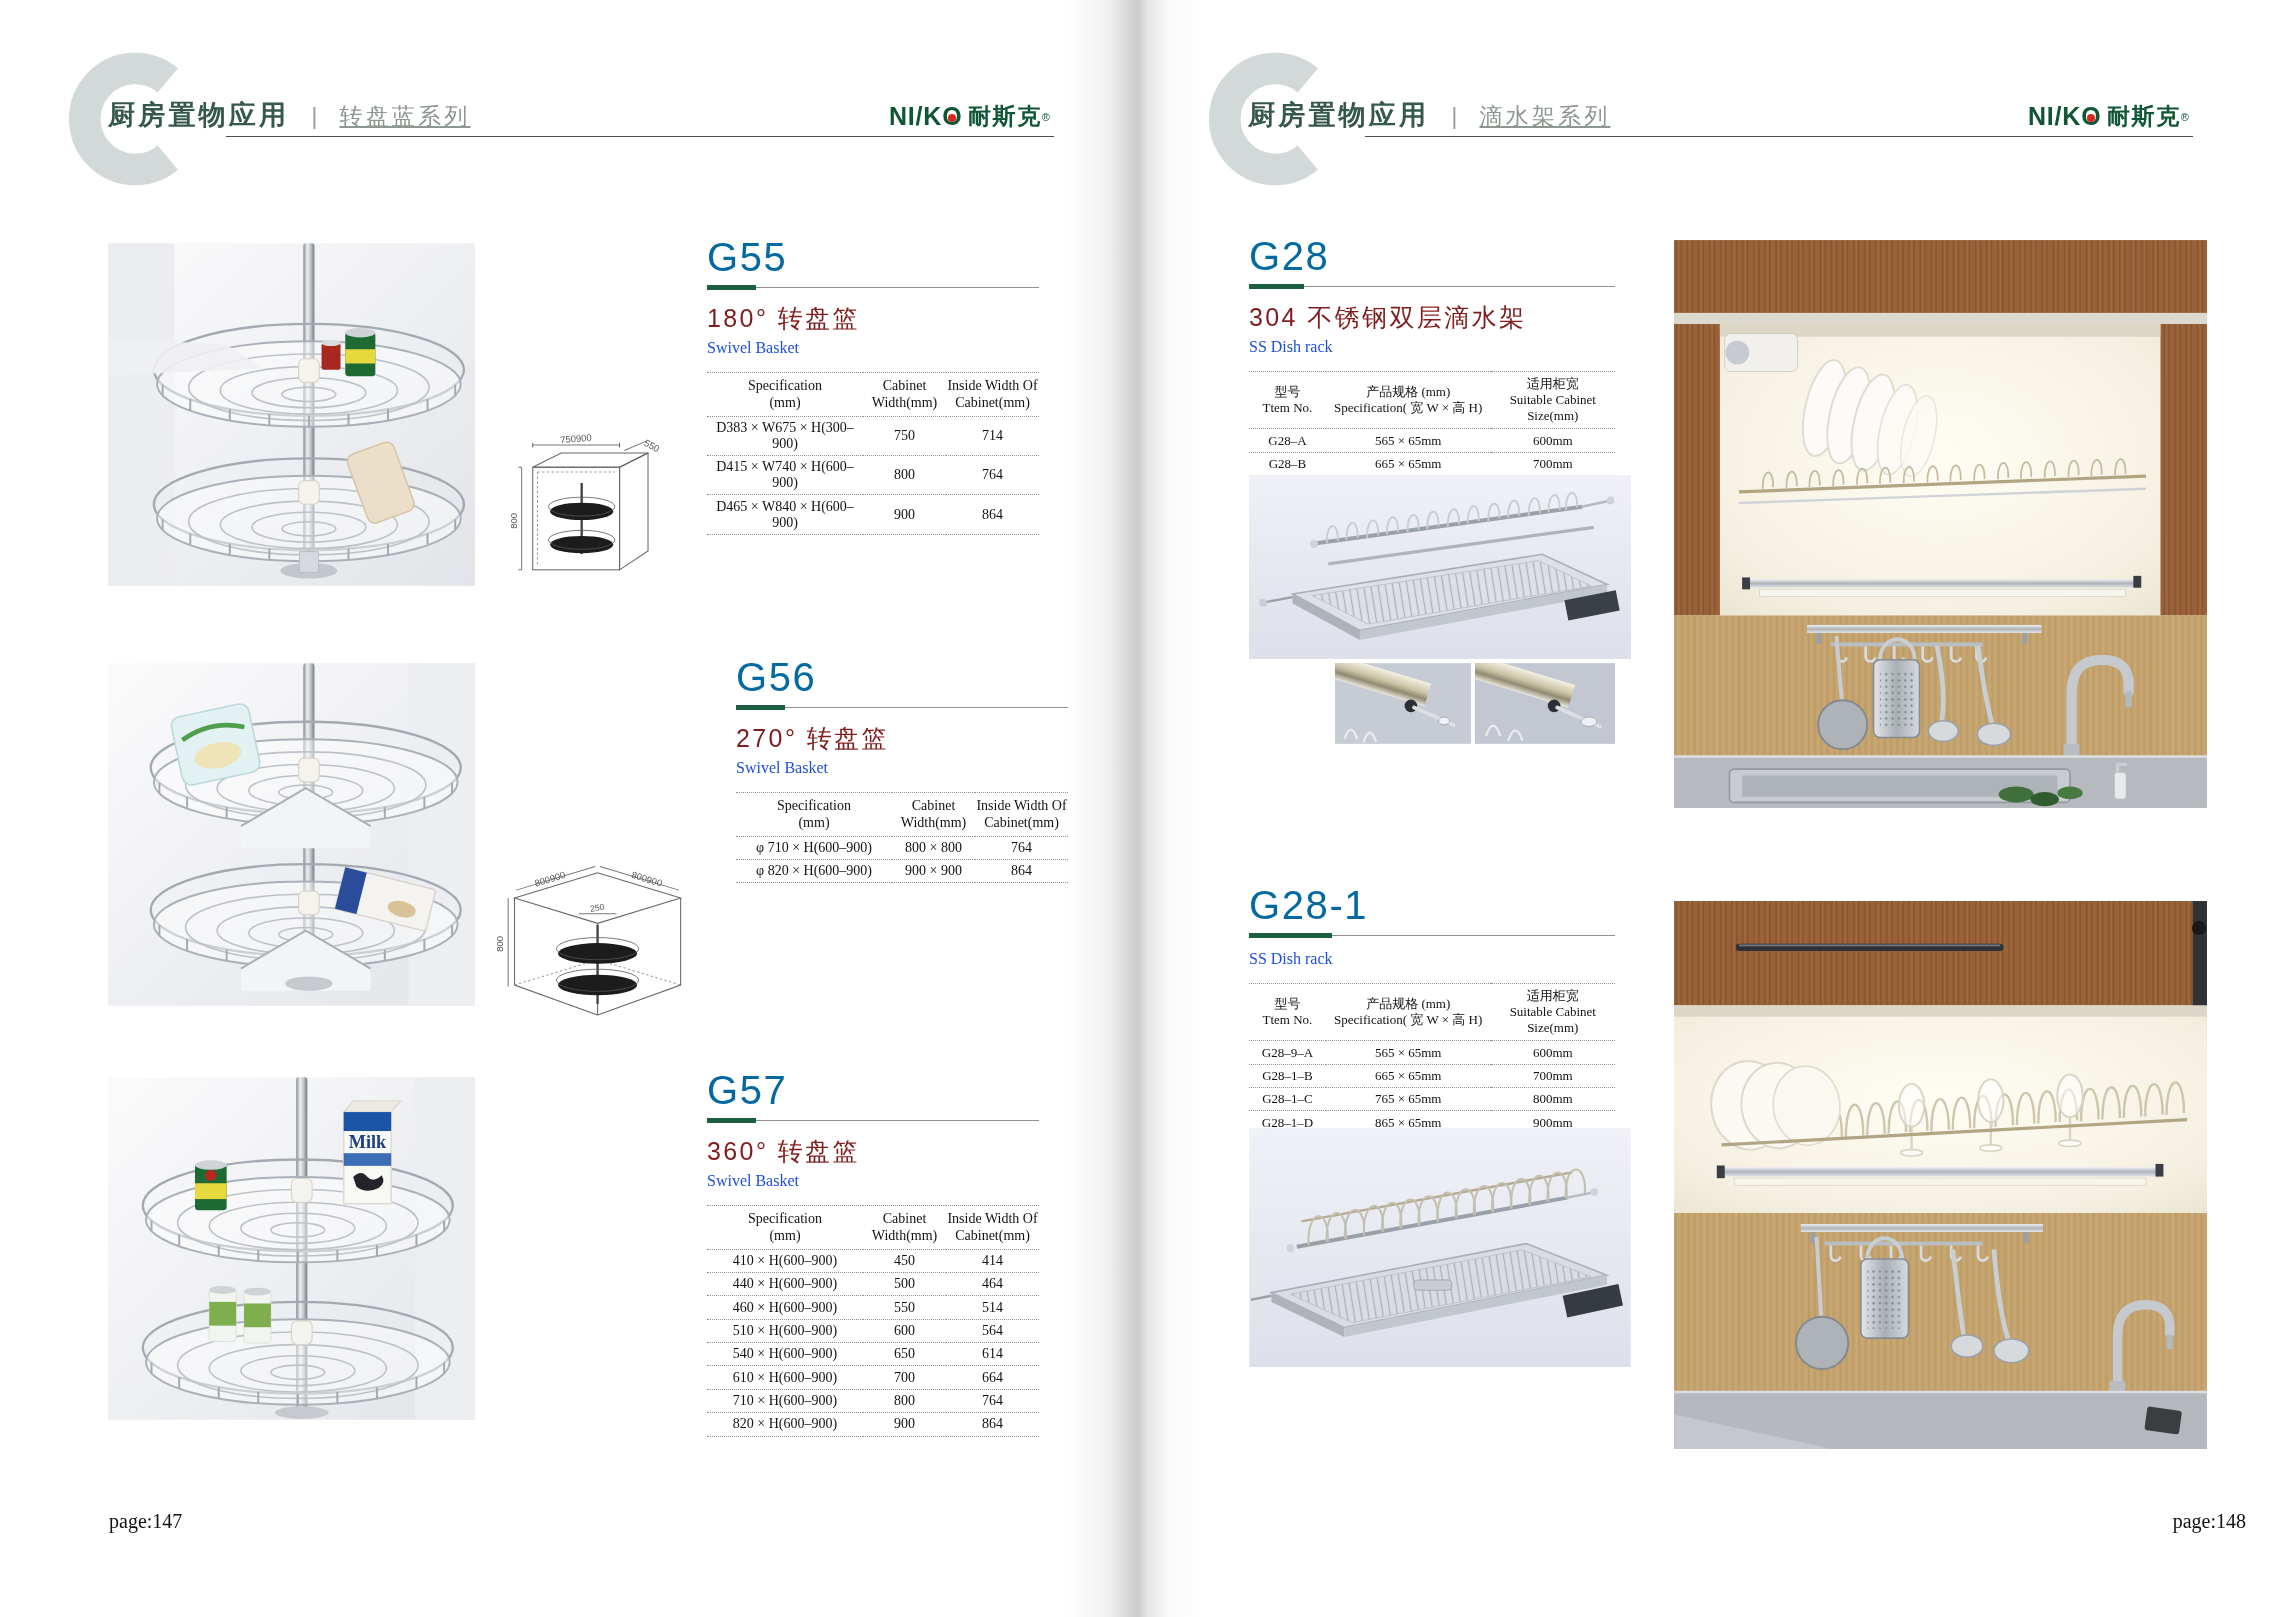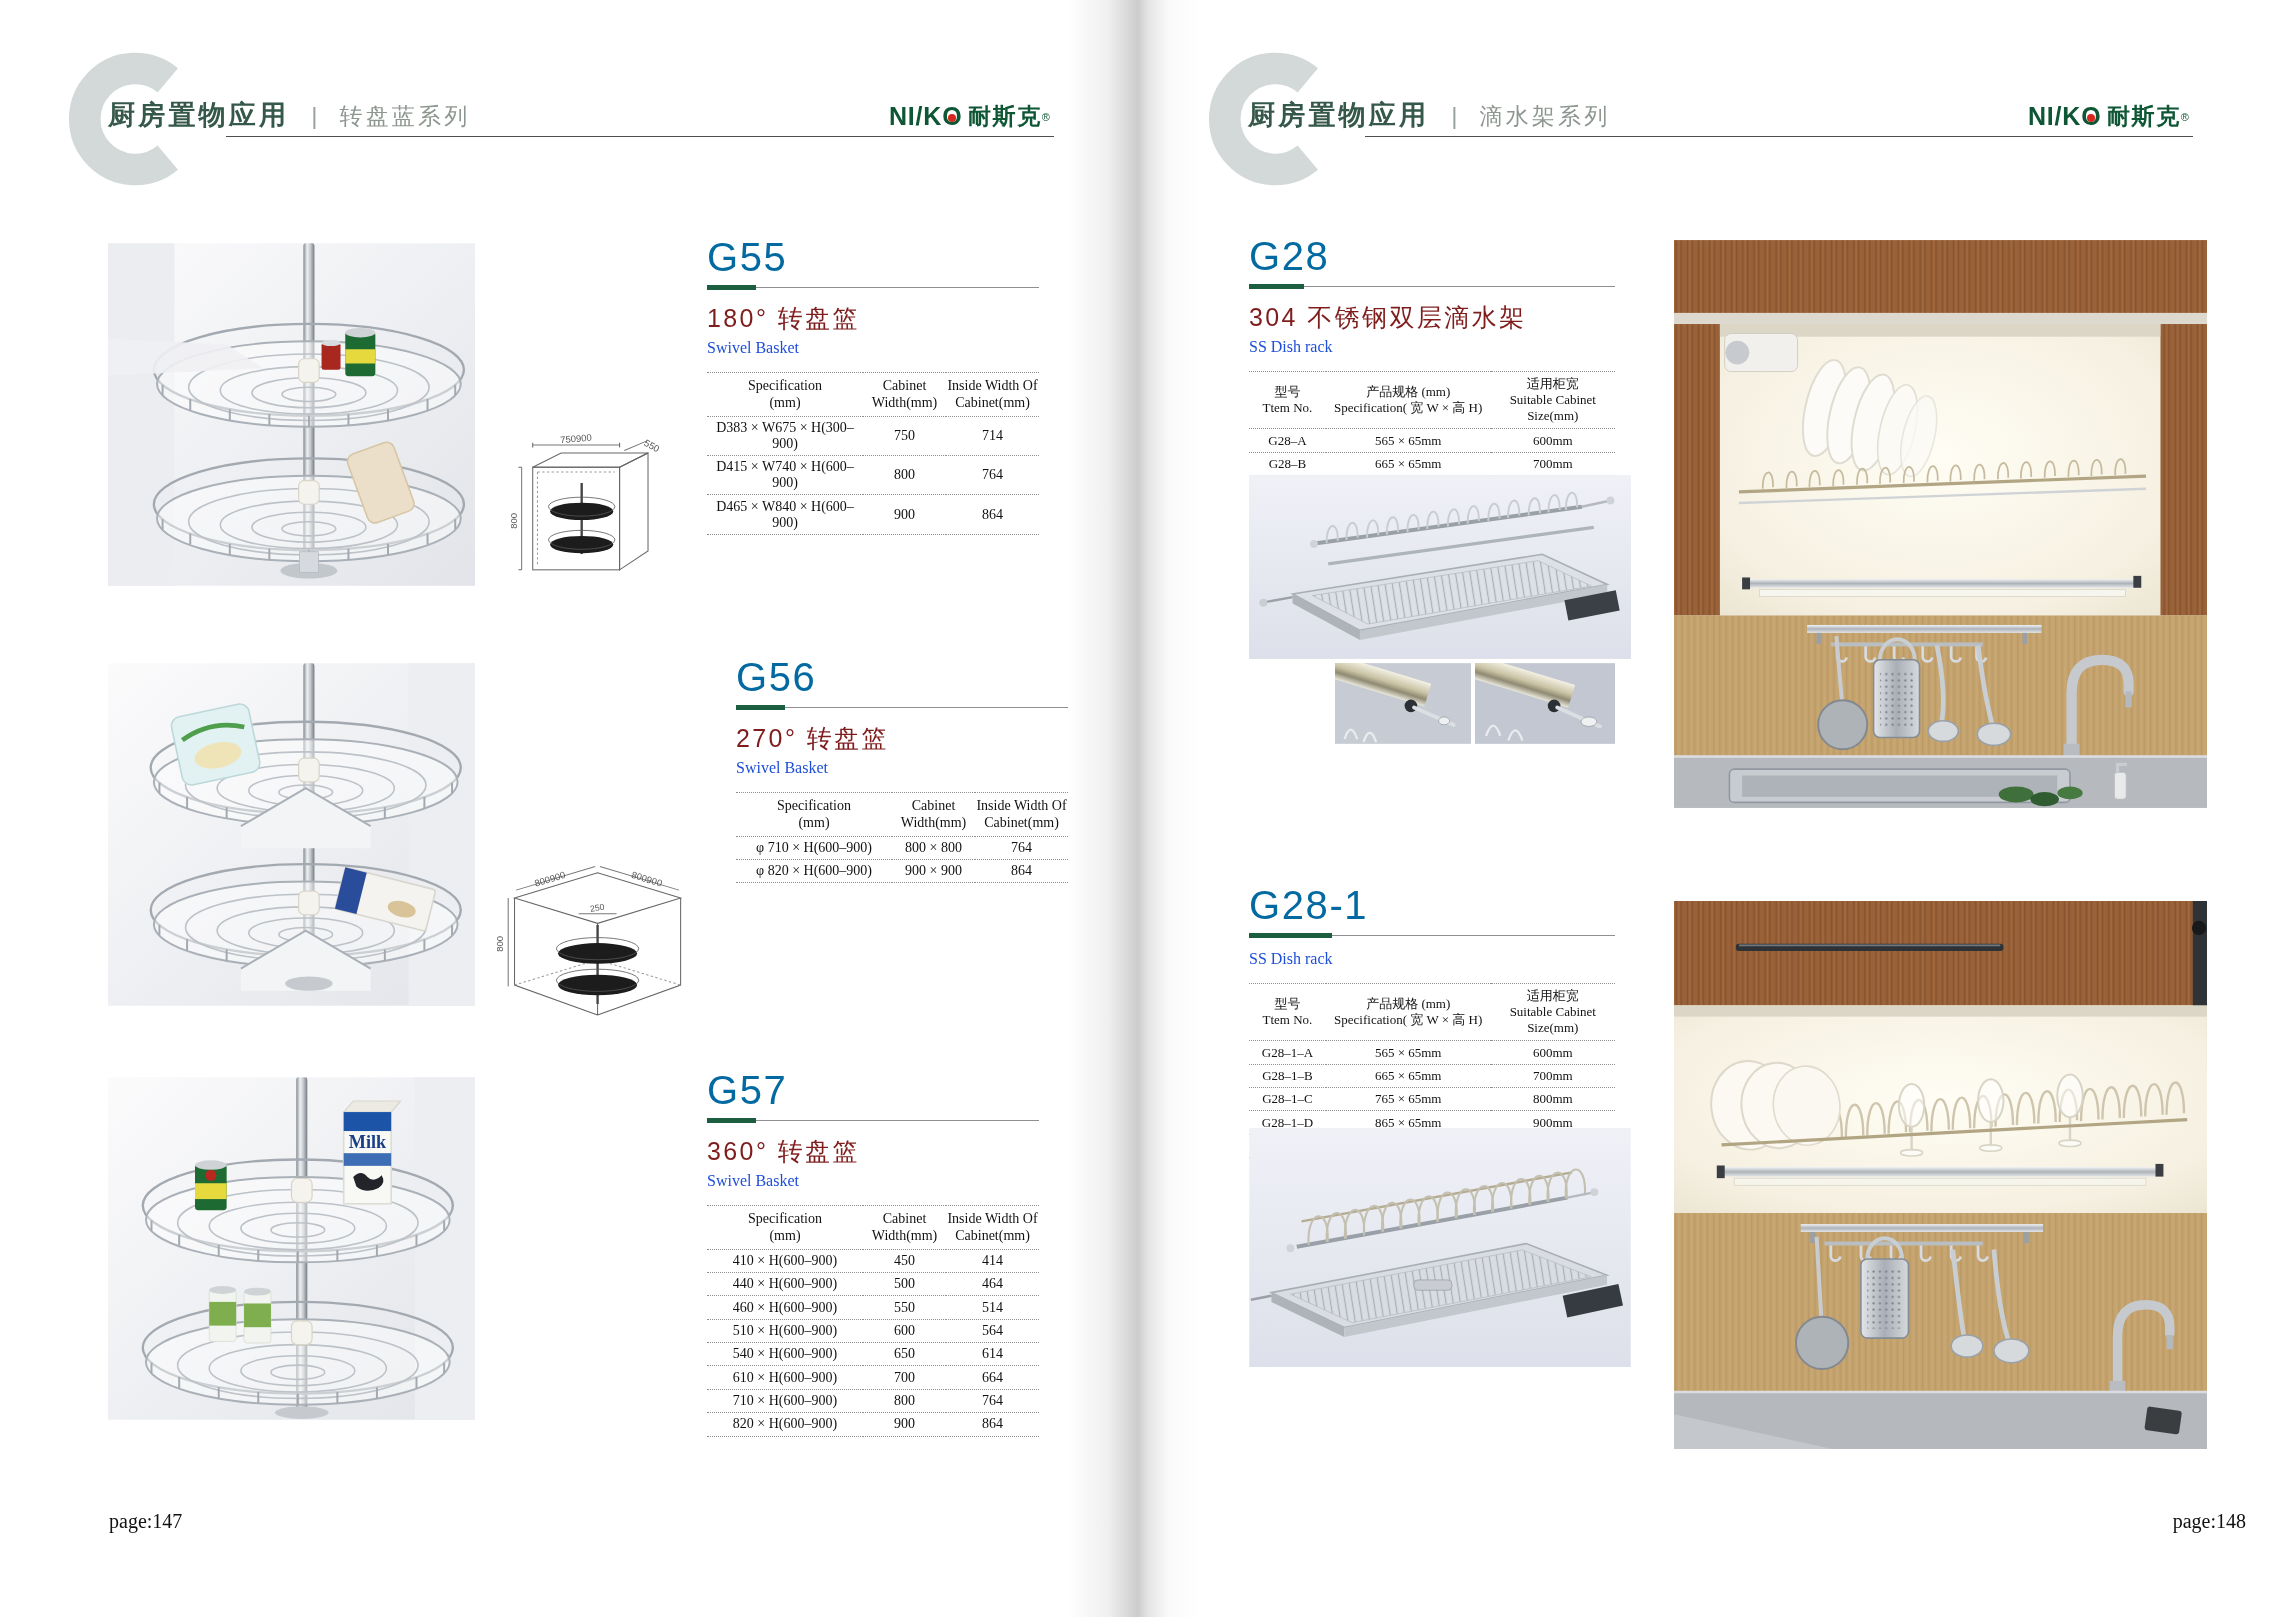--- a/index.html
+++ b/index.html
@@ -5,21 +5,21 @@
   html,body{margin:0;padding:0;}
   body{width:2273px;height:1618px;position:relative;background:#ffffff;
        font-family:"Liberation Sans",sans-serif;color:#222;overflow:hidden;}
   .abs{position:absolute;}
   svg{display:block;}
 
   
   .page-header{display:flex;align-items:baseline;gap:22px;white-space:nowrap;}
   .ph-title{font-size:27px;font-weight:bold;color:#35584a;letter-spacing:3.2px;}
   .ph-div{font-size:24px;color:#9aa29e;}
-  .ph-series{font-size:23px;color:#8d968f;letter-spacing:3.2px;}
+  .ph-series{font-size:23px;color:#8d968f;letter-spacing:3.2px;text-decoration:underline;}
   .head-rule{height:0;border-top:1.6px solid #4f4f4f;}
 
   
   .logo{display:flex;align-items:center;white-space:nowrap;}
   .logo-latin{font-size:25px;font-weight:bold;color:#0e5634;letter-spacing:0.8px;}
   .logo-o{position:relative;font-size:25px;font-weight:bold;color:#0e5634;}
   .logo-o::after{content:'';position:absolute;left:50%;top:54%;width:8px;height:8px;
                  border-radius:50%;background:#d7261d;transform:translate(-50%,-50%);}
   .logo-cn{font-size:23px;font-weight:bold;color:#0e5634;margin-left:6.3px;letter-spacing:1.6px;}
   .logo-reg{font-size:11px;color:#0e5634;vertical-align:super;}
@@ -700,21 +700,21 @@
               <div>Specification( 宽 W × 高 H)</div>
             </th>
         <th>
               <div>适用柜宽</div>
               <div>Suitable Cabinet Size(mm)</div>
             </th>
       </tr>
         </thead>
       <tbody>
         <tr>
-            <td>G28–1–A</td>
+            <td>G28–9–A</td>
             <td>565 × 65mm</td>
             <td>600mm</td>
           </tr>
         <tr>
             <td>G28–1–B</td>
             <td>665 × 65mm</td>
             <td>700mm</td>
           </tr>
         <tr>
             <td>G28–1–C</td>

